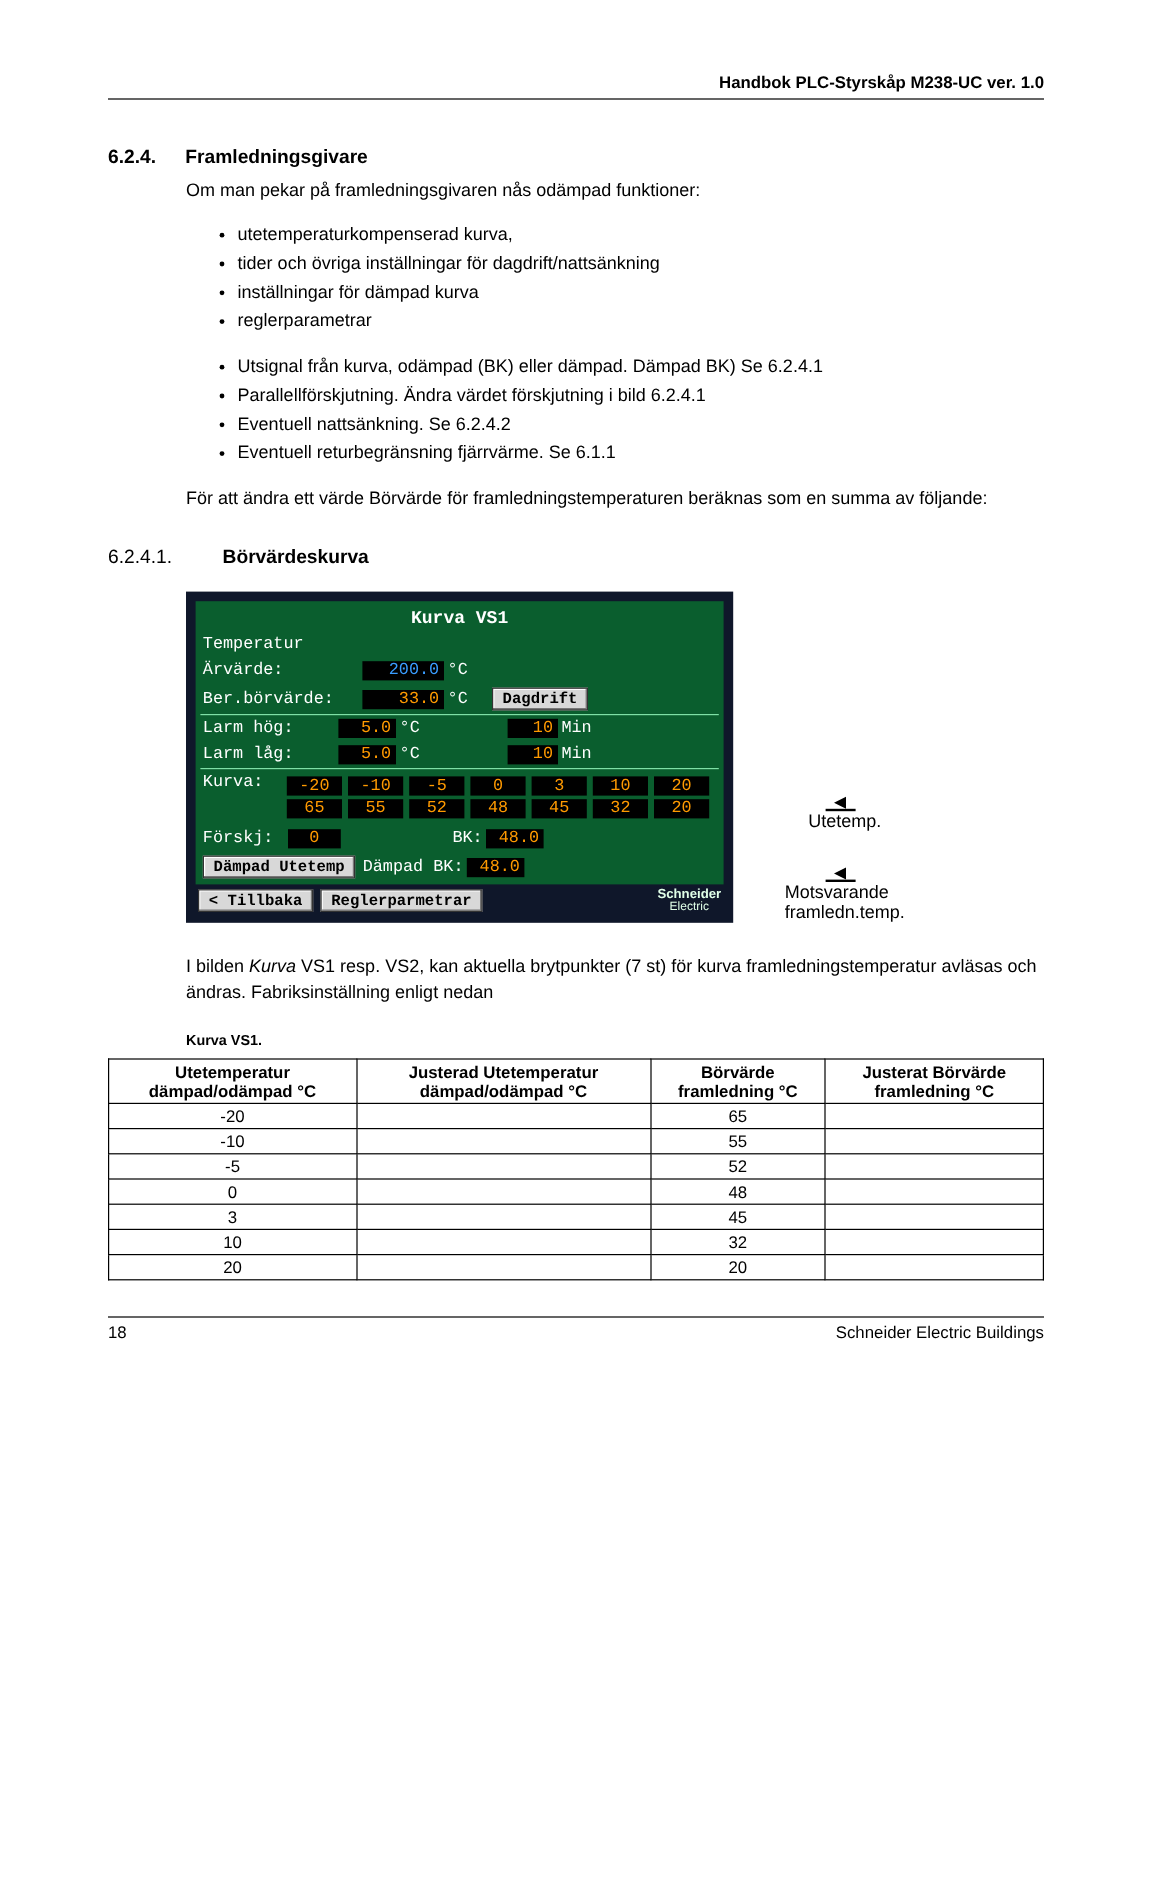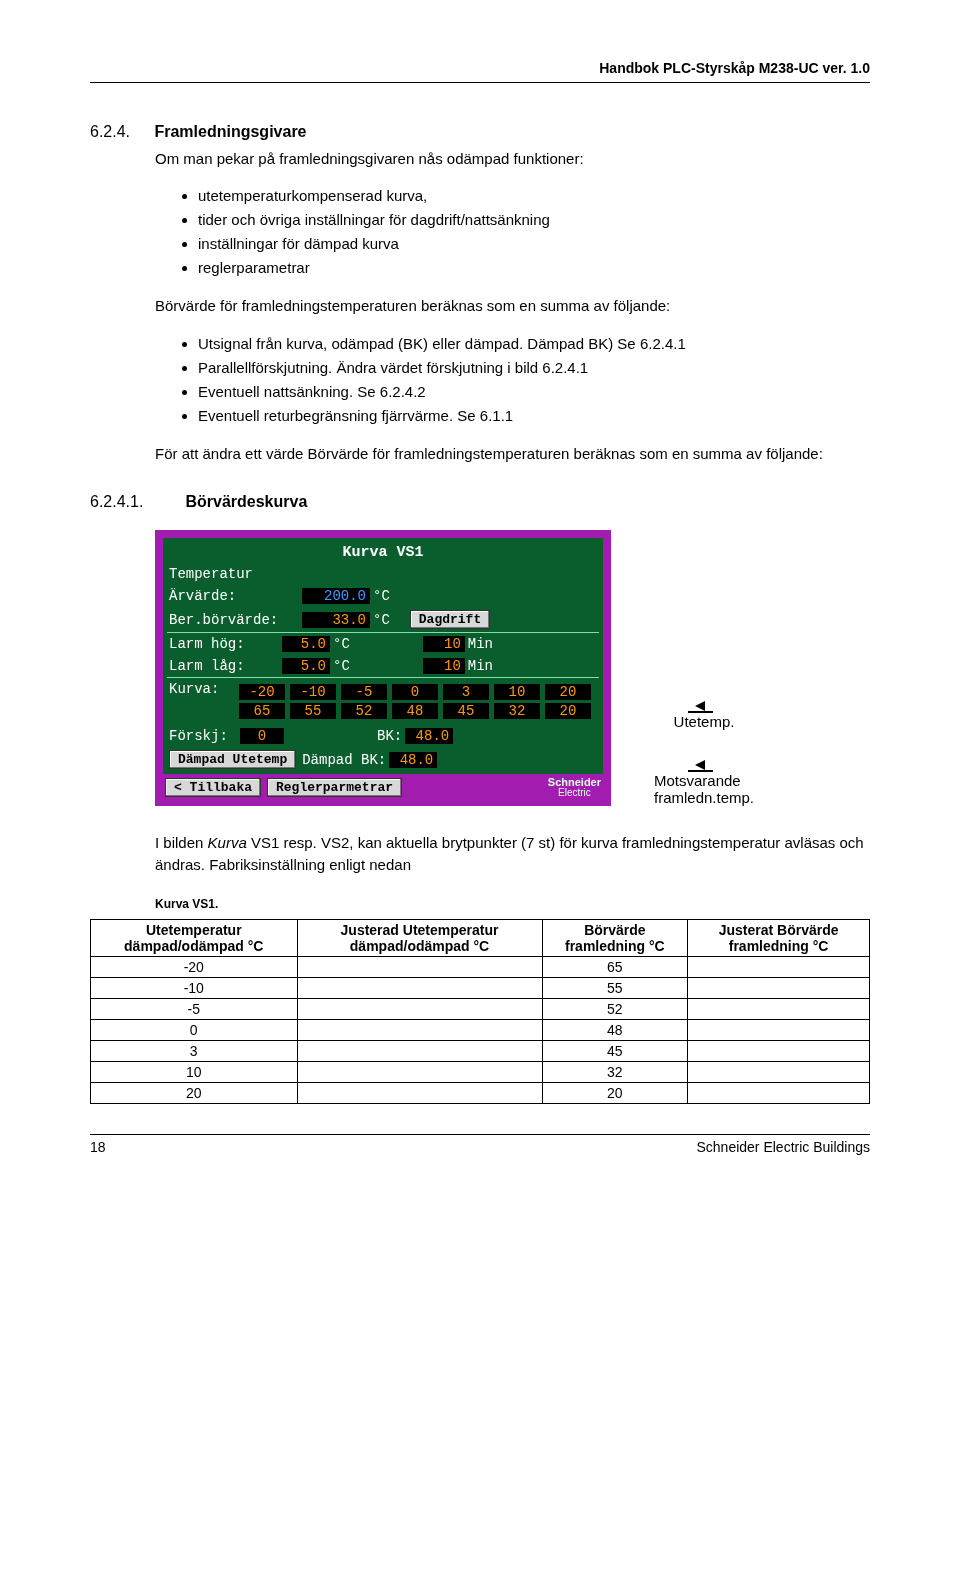--- a/index.html
+++ b/index.html
@@ -20,21 +20,21 @@
     margin-bottom: 6px;
   }
   hr.hr-top {
     border: none;
     border-top: 1px solid #000;
     margin: 0 0 40px 0;
   }
   .sec-num {
     display: inline-block;
     width: 60px;
-    font-weight: normal;
+    font-weight: bold;
     font-size: 16px;
   }
   .sec-title {
     font-weight: bold;
     font-size: 16px;
   }
   .body-text {
     font-size: 15px;
     line-height: 1.55;
     margin-left: 65px;
@@ -66,21 +66,21 @@
 
   
   .plc-row {
     margin-top: 14px;
     margin-left: 65px;
     display: flex;
     align-items: center;
   }
   .plc {
     width: 440px;
-    background: #a21caf;
+    background: #0f172a;
     padding: 8px 8px 6px 8px;
     font-family: "Courier New", monospace;
     color: #fff;
   }
   .plc-inner {
     background: #0a5e2e;
     padding: 4px 4px 2px 4px;
   }
   .plc-title {
     text-align: center;
@@ -239,21 +239,20 @@
 
   <div class="body-text">Om man pekar på framledningsgivaren nås odämpad funktioner:</div>
 
   <ul class="bullets">
     <li>utetemperaturkompenserad kurva,</li>
     <li>tider och övriga inställningar för dagdrift/nattsänkning</li>
     <li>inställningar för dämpad kurva</li>
     <li>reglerparametrar</li>
   </ul>
 
-  <div class="body-text">Börvärde för framledningstemperaturen beräknas som en summa av följande:</div>
 
   <ul class="bullets">
     <li>Utsignal från kurva, odämpad (BK) eller dämpad. Dämpad BK) Se 6.2.4.1</li>
     <li>Parallellförskjutning. Ändra värdet förskjutning i bild 6.2.4.1</li>
     <li>Eventuell nattsänkning. Se 6.2.4.2</li>
     <li>Eventuell returbegränsning fjärrvärme. Se 6.1.1</li>
   </ul>
 
   <div class="body-text">För att ändra ett värde Börvärde för framledningstemperaturen beräknas som en summa av följande:</div>
 

